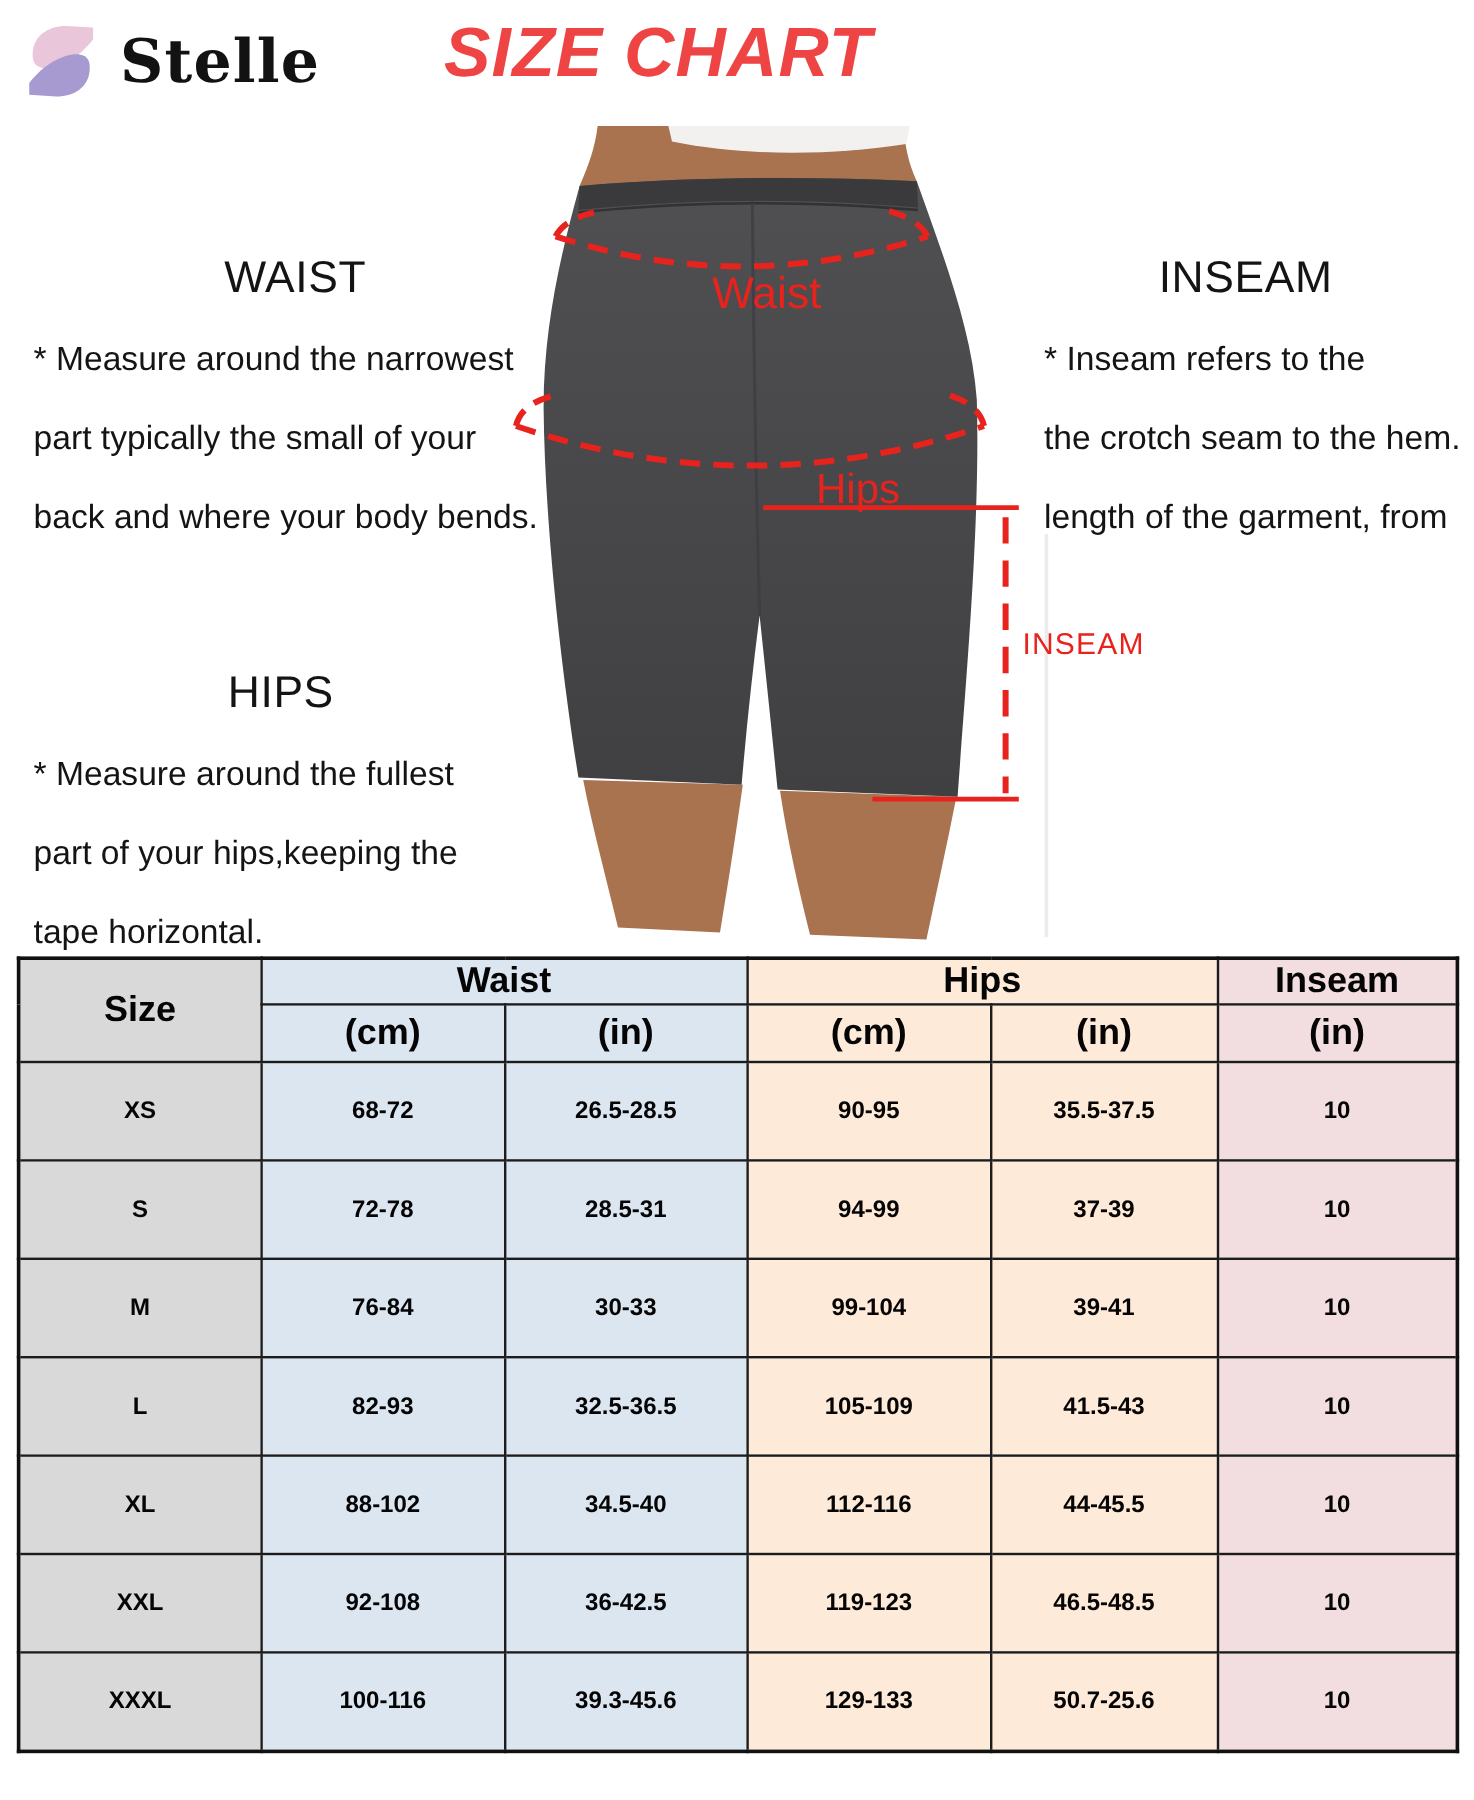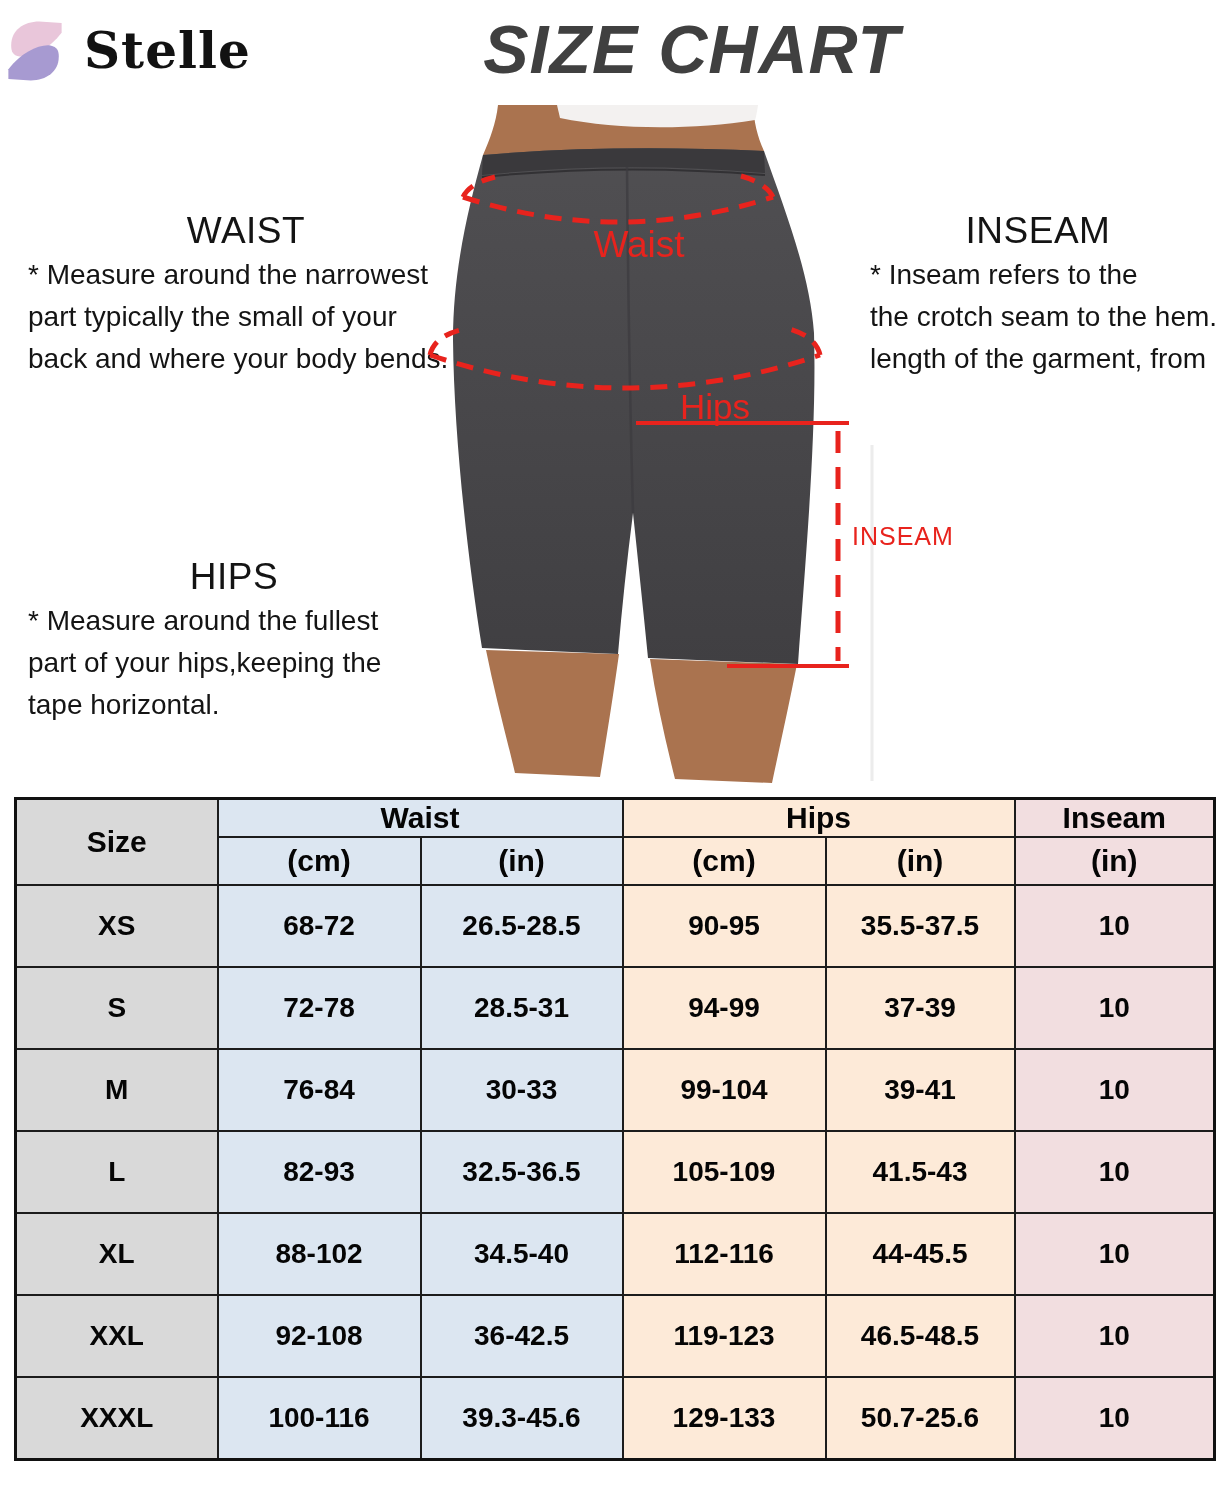--- a/index.html
+++ b/index.html
@@ -1,44 +1,44 @@
 <!DOCTYPE html>
 <html><head>
 <meta charset="utf-8">
 <style>
   html,body{margin:0;padding:0;background:#ffffff;}
   .canvas{position:relative;width:1228px;height:1500px;background:#ffffff;overflow:hidden;
           font-family:"Liberation Sans",sans-serif;color:#161616;}
 
   
-  .logo{position:absolute;left:0;top:14px;display:flex;align-items:flex-end;gap:14px;}
+  .logo{position:absolute;left:16px;top:14px;display:flex;align-items:flex-end;gap:14px;}
   .logo svg{display:block;}
   .logo-text{font-family:"DejaVu Serif",serif;font-weight:bold;font-size:50px;color:#121212;letter-spacing:1px;line-height:74px;}
-  .page-title{position:absolute;left:370px;top:10px;width:530px;text-align:right;
-              font-size:68px;font-weight:bold;font-style:italic;color:#404040;letter-spacing:1px;}
+  .page-title{position:absolute;left:370px;top:10px;width:530px;text-align:left;
+              font-size:58px;font-weight:bold;font-style:italic;color:#ef4444;letter-spacing:1px;}
 
   
   .instr{position:absolute;}
   .instr .heading{text-align:center;font-size:37px;letter-spacing:.5px;height:44px;color:#141414;}
   .instr .body{font-size:28px;line-height:42px;color:#141414;}
-  .instr .body div{white-space:nowrap;}
+  .instr .body div{white-space:nowrap;margin-top:24px;}
   .waist-block{left:28px;top:210px;width:436px;}
   .inseam-block{left:870px;top:210px;width:336px;}
   .hips-block{left:28px;top:556px;width:412px;}
 
   
   .photo{position:absolute;left:420px;top:105px;width:560px;height:680px;}
 
   
   .size-table{position:absolute;left:14px;top:797px;border-collapse:collapse;table-layout:fixed;
               border:3px solid #111111;}
   .size-table th,.size-table td{border:2px solid #1c1c1c;text-align:center;vertical-align:middle;
               color:#050505;overflow:hidden;}
   .size-table th{font-size:30px;font-weight:bold;}
-  .size-table td{font-size:28px;font-weight:bold;}
+  .size-table td{font-size:20px;font-weight:bold;}
   .size-table thead tr.row-group{height:36px;}
   .size-table thead tr.row-units{height:48px;}
   .size-table tbody tr{height:82px;}
   .col-size{background:#d9d9d9;}
   .col-waist{background:#dce6f1;}
   .col-hips{background:#fdead8;}
   .col-inseam{background:#f2dee0;}
 </style>
 </head>
 <body>

